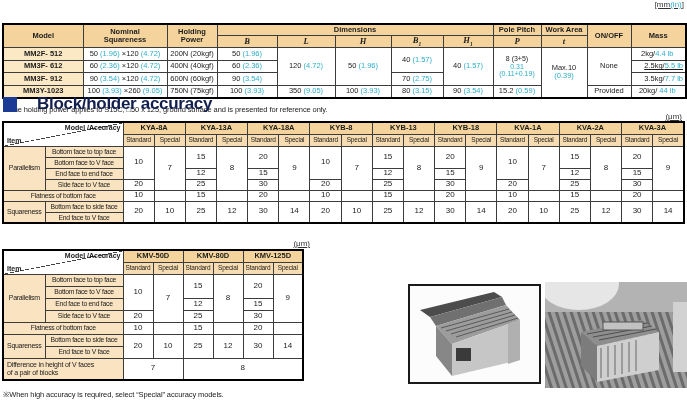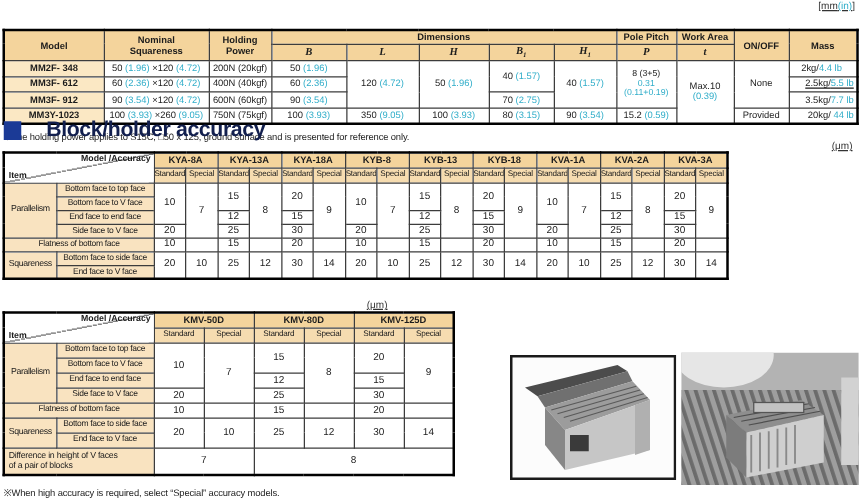--- a/index.html
+++ b/index.html
@@ -21,23 +21,23 @@
   #spec tr.d{height:12.5px;}
   #spec .it{font-style:italic;font-family:"Liberation Serif",serif;font-size:8.5px;}
   #spec sub{font-size:5.5px;}
   
   .acc{font-size:8px;}
   .acc tr.h1{height:12px;font-size:7.5px;}
   .acc tr.h2{height:12px;}
   .acc .sub{font-size:6.5px;letter-spacing:-0.2px;}
   .acc .rowlbl{font-size:6.8px;letter-spacing:-0.25px;background:#f9e3c0;}
   .acc .grplbl{font-size:7px;letter-spacing:-0.3px;background:#f9e3c0;}
-  #acc1{left:2px;top:121px;width:581px;}
+  #acc1{left:2px;top:121px;width:683px;}
   #acc1 tr.d{height:11px;}
-  #acc2{left:2px;top:249px;width:362px;}
+  #acc2{left:2px;top:249px;width:302px;}
   #acc2 tr.d{height:12px;}
   #acc2 tr.diff{height:22px;}
   .corner{background:#fff;position:relative;
     background-image:linear-gradient(to bottom right,transparent 49.2%,#444 49.2%,#444 50.8%,transparent 50.8%);}
   .corner .c-top{position:absolute;top:1px;right:2px;font-size:7px;font-weight:bold;}
   .corner .c-bot{position:absolute;bottom:1px;left:3px;font-size:7px;font-weight:bold;}
   .difflbl{font-size:7px;text-align:left;padding-left:3px;letter-spacing:-0.2px;background:#f9e3c0;}
   
   #heading{left:3px;top:94px;display:flex;align-items:center;gap:20px;}
   #heading .sq{width:14px;height:15px;background:#1b3a96;}
@@ -79,21 +79,21 @@
   <tr class="h">
     <th class="hdr it">B</th>
     <th class="hdr it">L</th>
     <th class="hdr it">H</th>
     <th class="hdr it"><span>B</span><sub>1</sub></th>
     <th class="hdr it"><span>H</span><sub>1</sub></th>
     <th class="hdr it">P</th>
     <th class="hdr it">t</th>
   </tr>
   <tr class="d">
-    <td class="modelcell">MM2F- 348</td>
+    <td class="modelcell">MM2F- 512</td>
     <td><span>50</span> <span class="cy">(1.96)</span> <span>×120</span> <span class="cy">(4.72)</span></td>
     <td>200N (20kgf)</td>
     <td><span>50</span> <span class="cy">(1.96)</span></td>
     <td rowspan="3"><span>120</span> <span class="cy">(4.72)</span></td>
     <td rowspan="3"><span>50</span> <span class="cy">(1.96)</span></td>
     <td rowspan="2"><span>40</span> <span class="cy">(1.57)</span></td>
     <td rowspan="3"><span>40</span> <span class="cy">(1.57)</span></td>
     <td rowspan="3" style="font-size:7px;">
           <div>8 (3+5)</div>
           <div class="cy">0.31</div>
@@ -125,21 +125,21 @@
     <td class="modelcell">MM3Y-1023</td>
     <td><span>100</span> <span class="cy">(3.93)</span> <span>×260</span> <span class="cy">(9.05)</span></td>
     <td>750N (75kgf)</td>
     <td><span>100</span> <span class="cy">(3.93)</span></td>
     <td><span>350</span> <span class="cy">(9.05)</span></td>
     <td><span>100</span> <span class="cy">(3.93)</span></td>
     <td><span>80</span> <span class="cy">(3.15)</span></td>
     <td><span>90</span> <span class="cy">(3.54)</span></td>
     <td><span>15.2</span> <span class="cy">(0.59)</span></td>
     <td>Provided</td>
-    <td style="text-align:right;padding-right:2px;"><span>20kg/</span> <span class="cy">44 lb</span></td>
+    <td style="padding-right:2px;"><span>20kg/</span> <span class="cy">44 lb</span></td>
   </tr>
 </tbody>
   </table>
 
 <div class="abs note" style="left:3px;top:104px;">※The holding power applies to S15C, □50 x 125, ground surface and is presented for reference only.</div>
 
 <div id="heading" class="abs">
   <span class="sq"></span>
   <span class="tx">Block/holder accuracy</span>
 </div>

